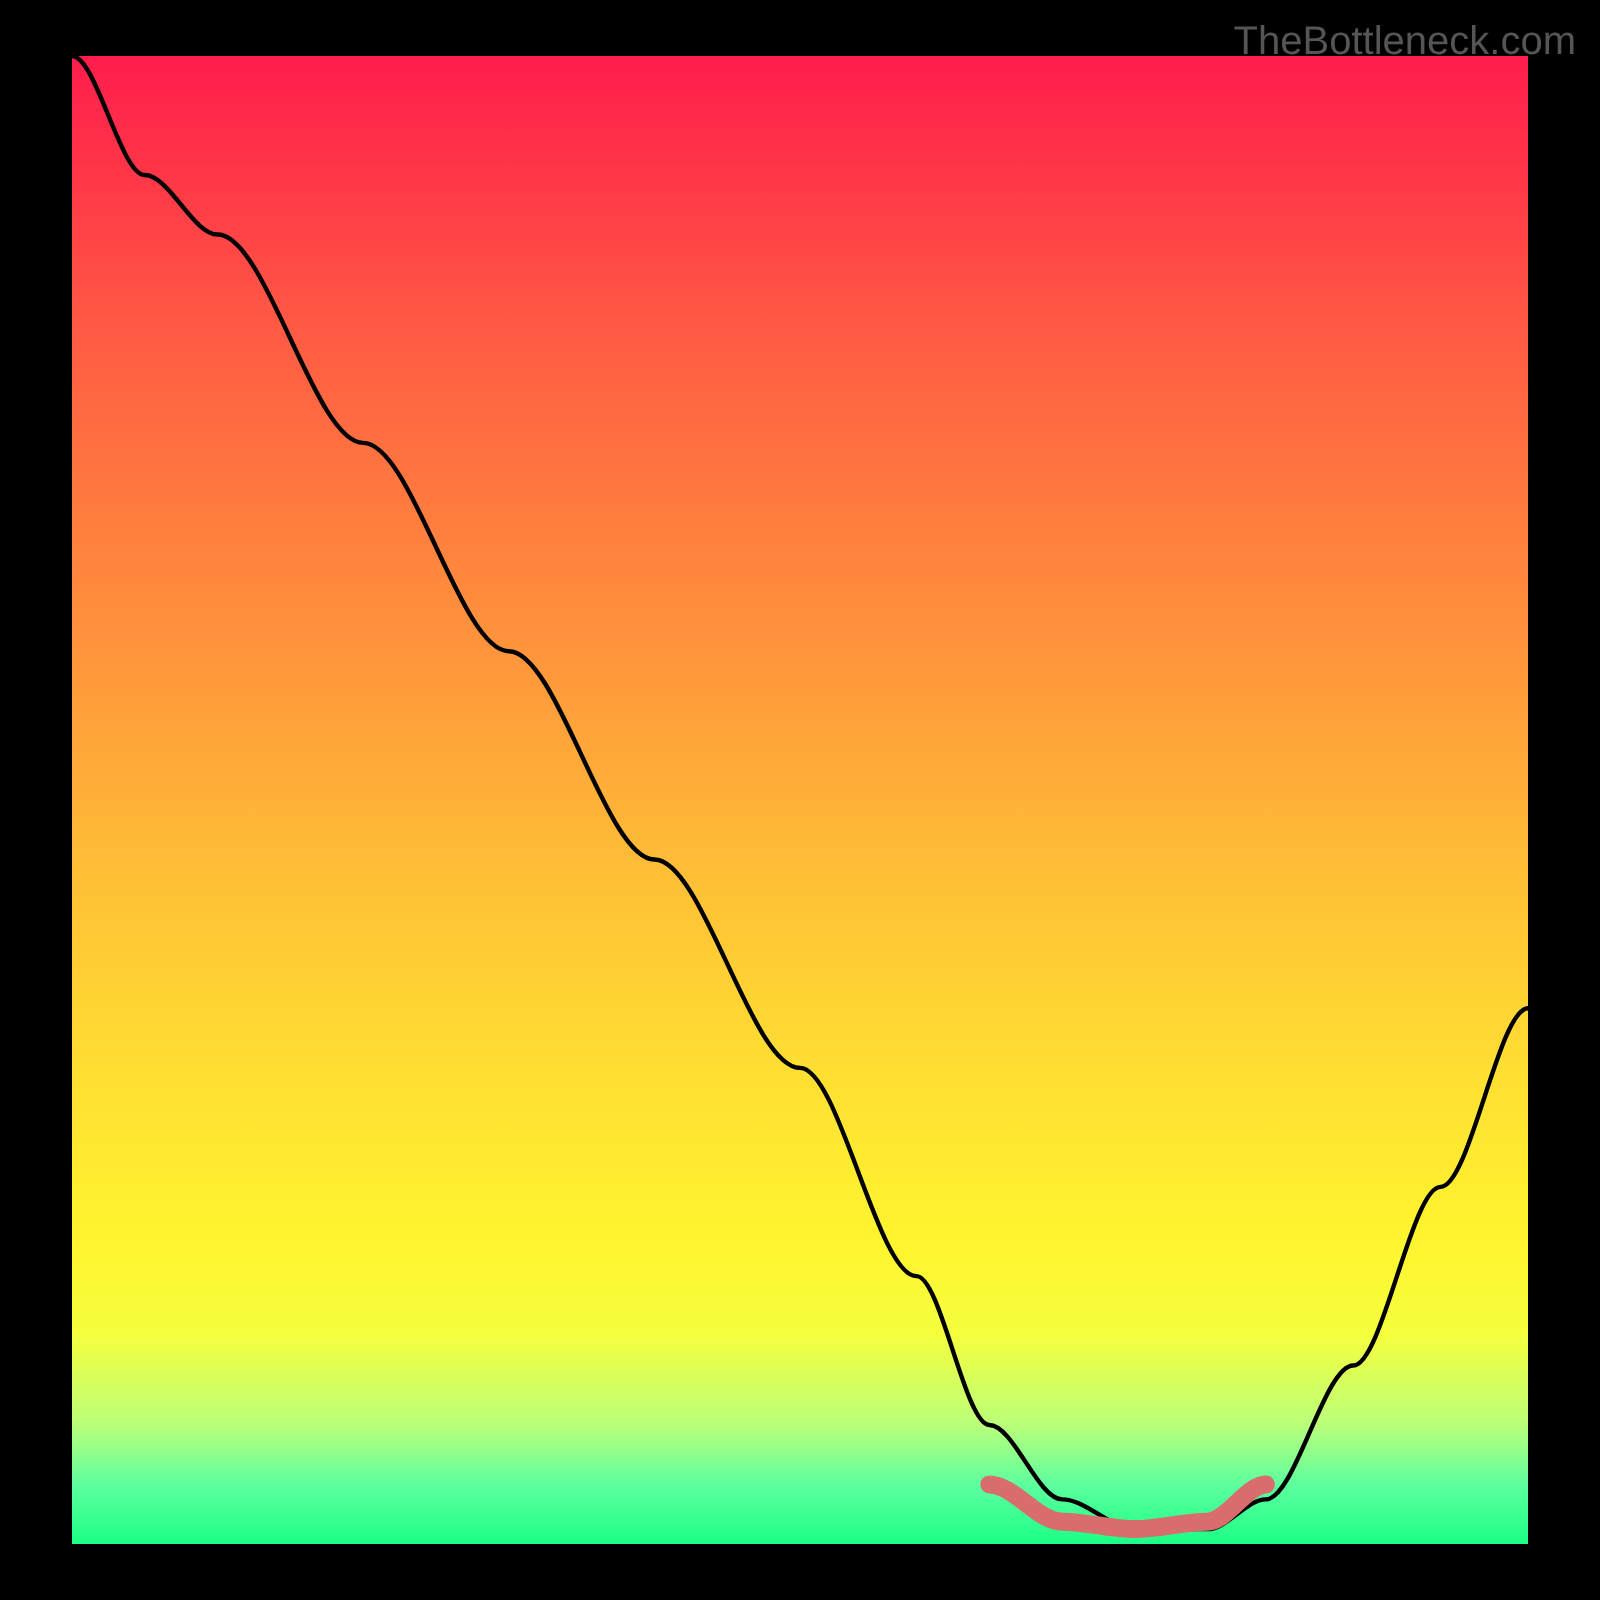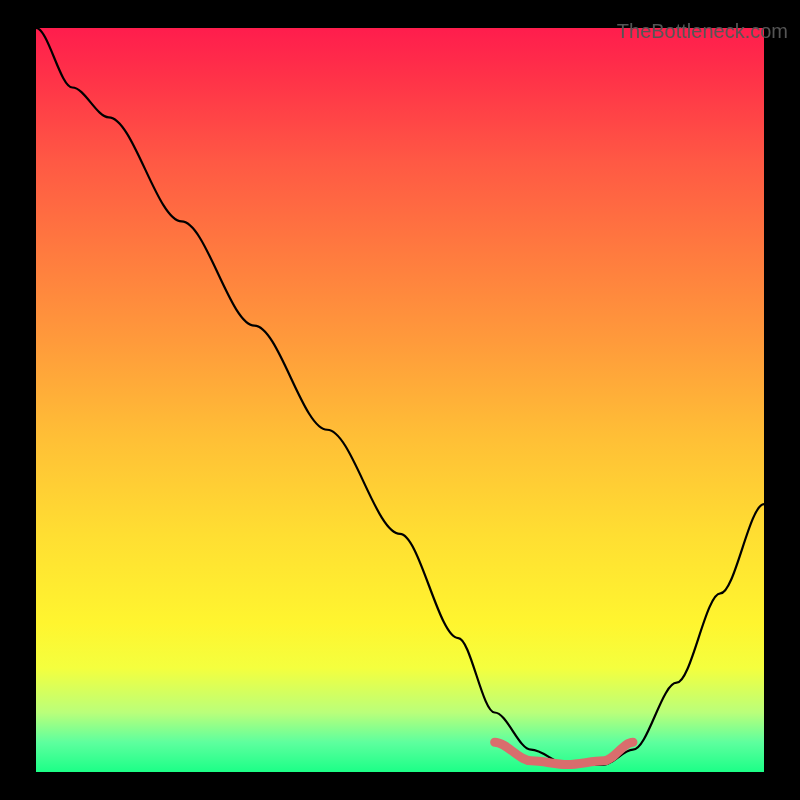--- a/index.html
+++ b/index.html
@@ -1,17 +1,17 @@
 <!DOCTYPE html>
 <html><head>
 <meta charset="utf-8">
 <style>
   * { margin: 0; padding: 0; box-sizing: border-box; }
   body { width: 800px; height: 800px; background: #000; position: relative; font-family: Arial, sans-serif; }
-  .watermark { position: absolute; top: 20px; right: 12px; color: #555; font-size: 20px; font-weight: 500; z-index: 10; }
+  .watermark { position: absolute; top: 10px; right: 12px; color: #555; font-size: 20px; font-weight: 500; z-index: 10; }
   .plot-area { position: absolute; left: 36px; top: 28px; width: 728px; height: 744px; }
   .gradient-bg { position: absolute; inset: 0; background: linear-gradient(to bottom,
       #ff1d4d 0%,
       #ff3348 7%,
       #ff5944 18%,
       #ff7a3f 30%,
       #ff9a3b 42%,
       #ffbf36 55%,
       #ffde32 68%,
       #fff52f 80%,

